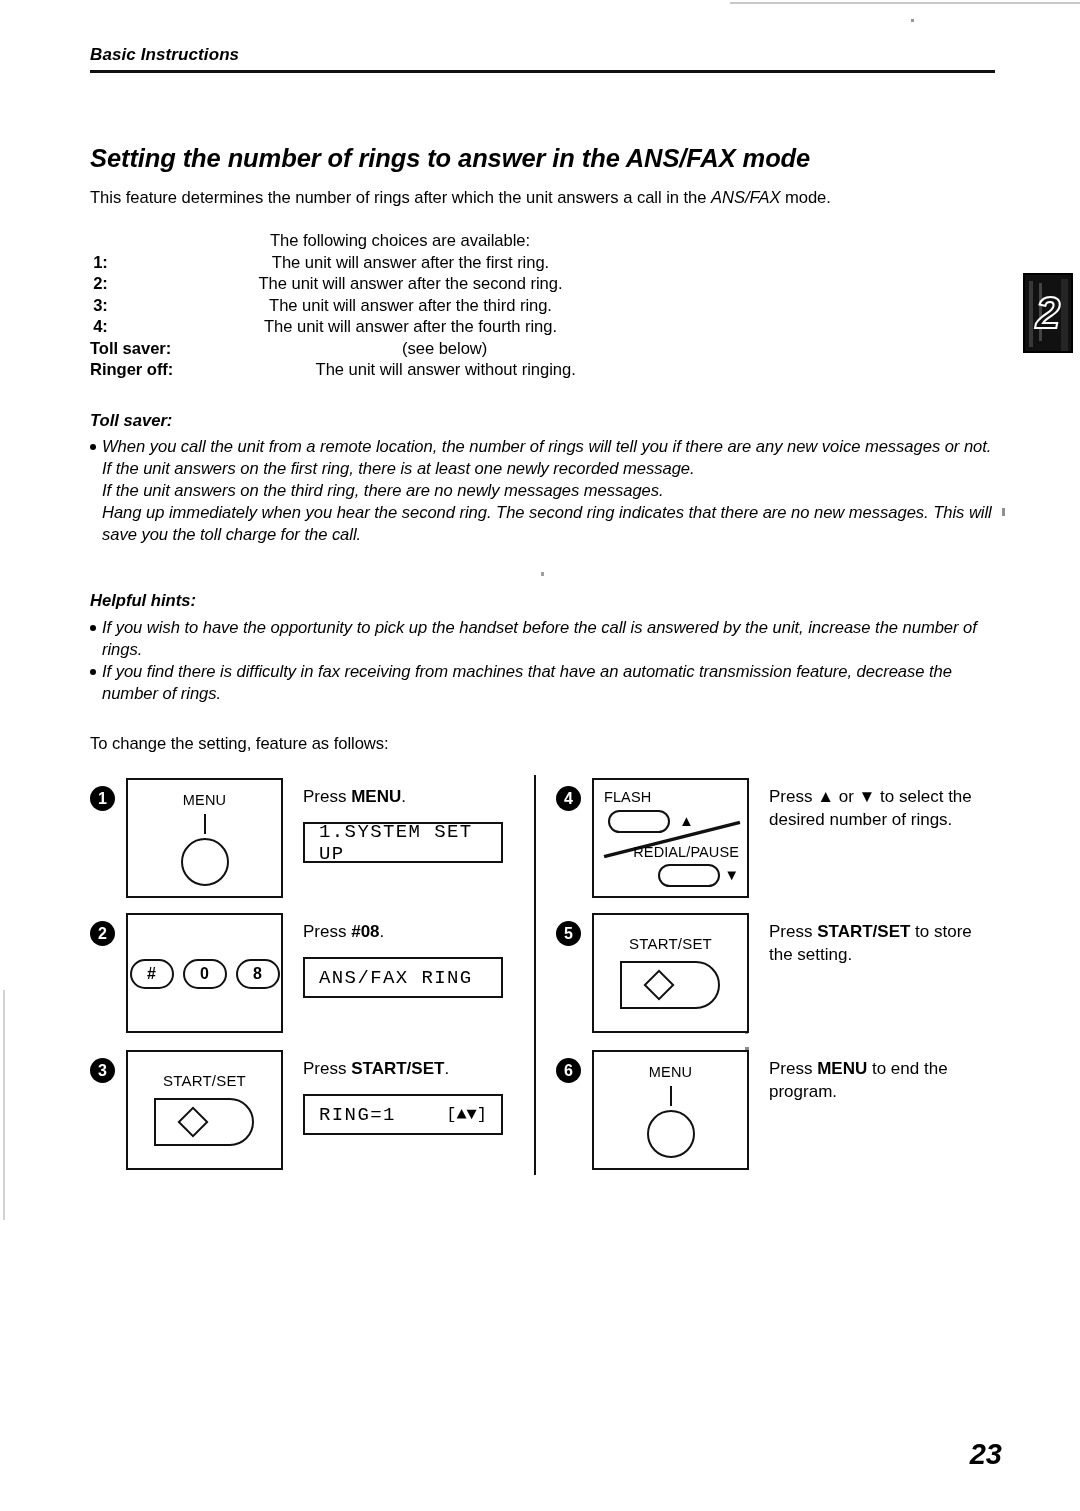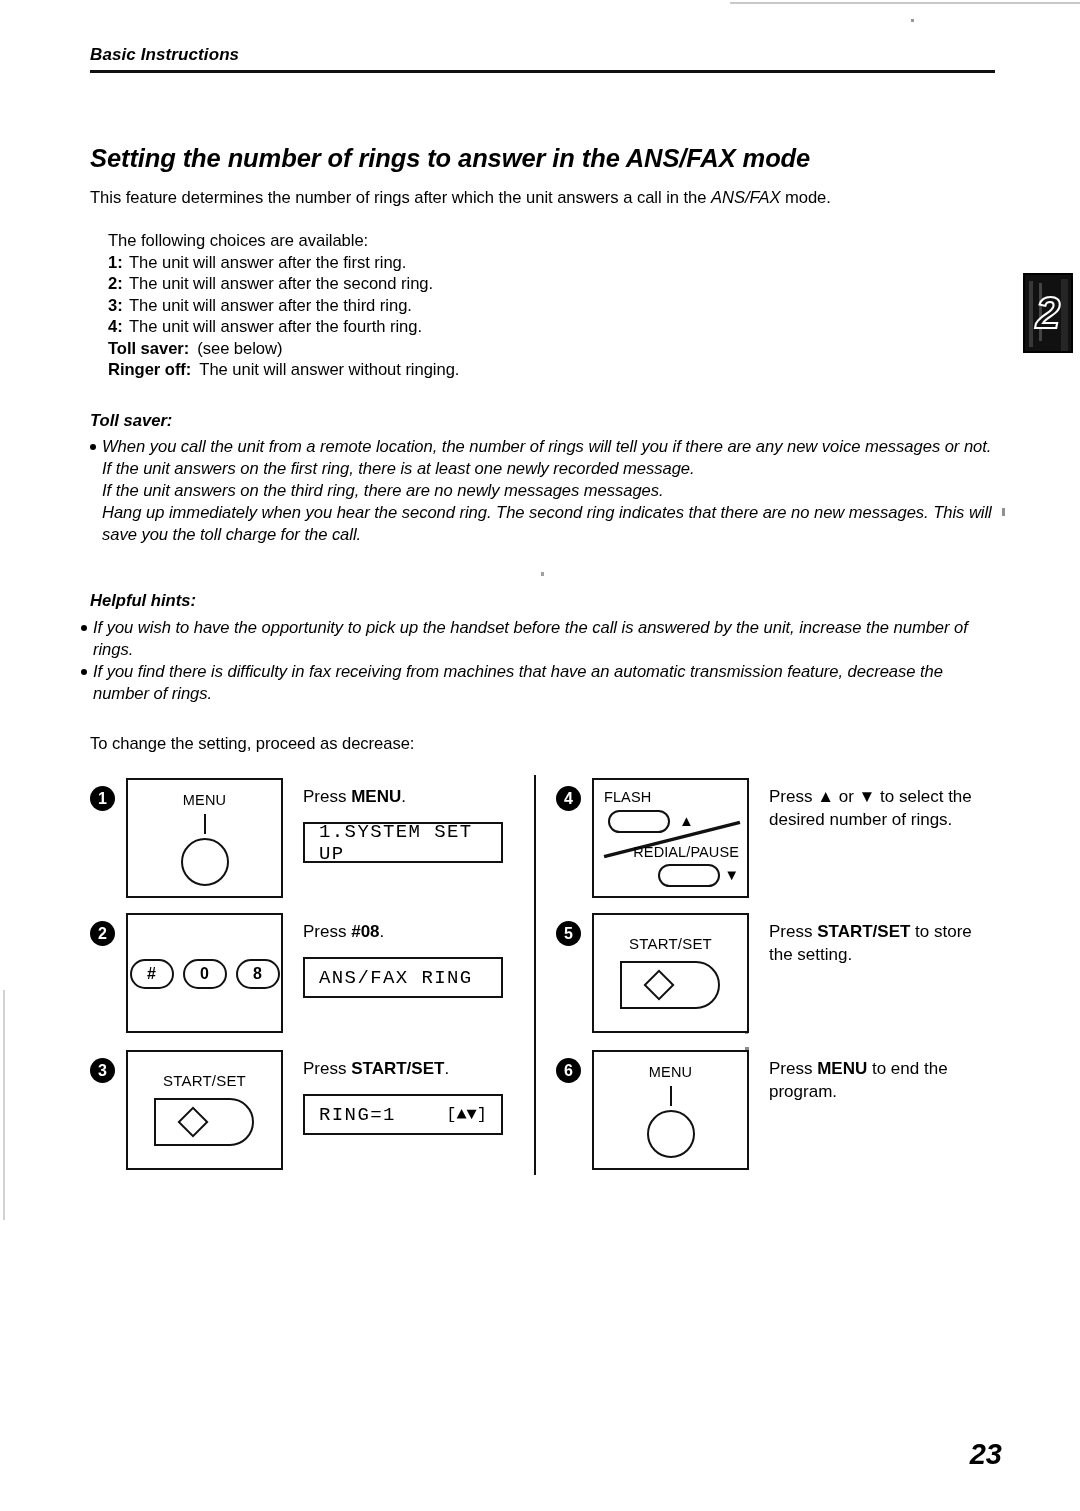--- a/index.html
+++ b/index.html
@@ -95,21 +95,21 @@
   
   .body-text {
     position: absolute;
     font-size: 16.6px;
     line-height: 21.5px;
     letter-spacing: -0.05px;
   }
   .intro { left: 90px; top: 187px; width: 900px; }
   .intro .it { font-style: italic; }
 
-  .choices { left: 108px; top: 230px; width: 620px; }
+  .choices { left: 90px; top: 230px; width: 620px; text-align: center; }
   .choices .row { display: flex; }
   .choices .key {
     font-weight: 700;
     flex: 0 0 auto;
   }
   .choices .key.num { width: 21px; }
   .choices .key.word { padding-right: 8px; }
   .choices .txt { flex: 1 1 auto; }
 
   .sec-head {
@@ -122,21 +122,21 @@
   .hints-head { left: 90px; top: 591px; }
 
   .ital-block {
     position: absolute;
     font-size: 16.6px;
     line-height: 22px;
     font-style: italic;
     letter-spacing: -0.05px;
   }
   .toll-body  { left: 90px; top: 436px; width: 905px; }
-  .hints-body { left: 81px; top: 617px; width: 905px; font-style: italic; }
+  .hints-body { left: 90px; top: 617px; width: 905px; font-style: italic; }
 
   .bullet-row { position: relative; padding-left: 12px; }
   .bullet-row .dot {
     position: absolute;
     left: 0; top: 8px;
     width: 6px; height: 6px;
     border-radius: 50%;
     background: #000;
   }
   .indented { padding-left: 12px; }
@@ -410,21 +410,21 @@
     <div class="bullet-row">
       <span class="dot"></span>
       <span>If you wish to have the opportunity to pick up the handset before the call is answered by the unit, increase the number of rings.</span>
     </div>
     <div class="bullet-row">
       <span class="dot"></span>
       <span>If you find there is difficulty in fax receiving from machines that have an automatic transmission feature, decrease the number of rings.</span>
     </div>
   </div>
 
-  <div class="body-text proceed">To change the setting, proceed as decrease:</div>
+  <div class="body-text proceed">To change the setting, feature as follows:</div>
 
   <div class="divider-v"></div>
 
   <div class="step" style="left:90px; top:778px; width:440px; height:122px;">
     <div class="step-num">1</div>
     <div class="panel">
       <div class="menu-label">MENU</div>
       <div class="menu-stem"></div>
       <div class="menu-circle"></div>
     </div>

